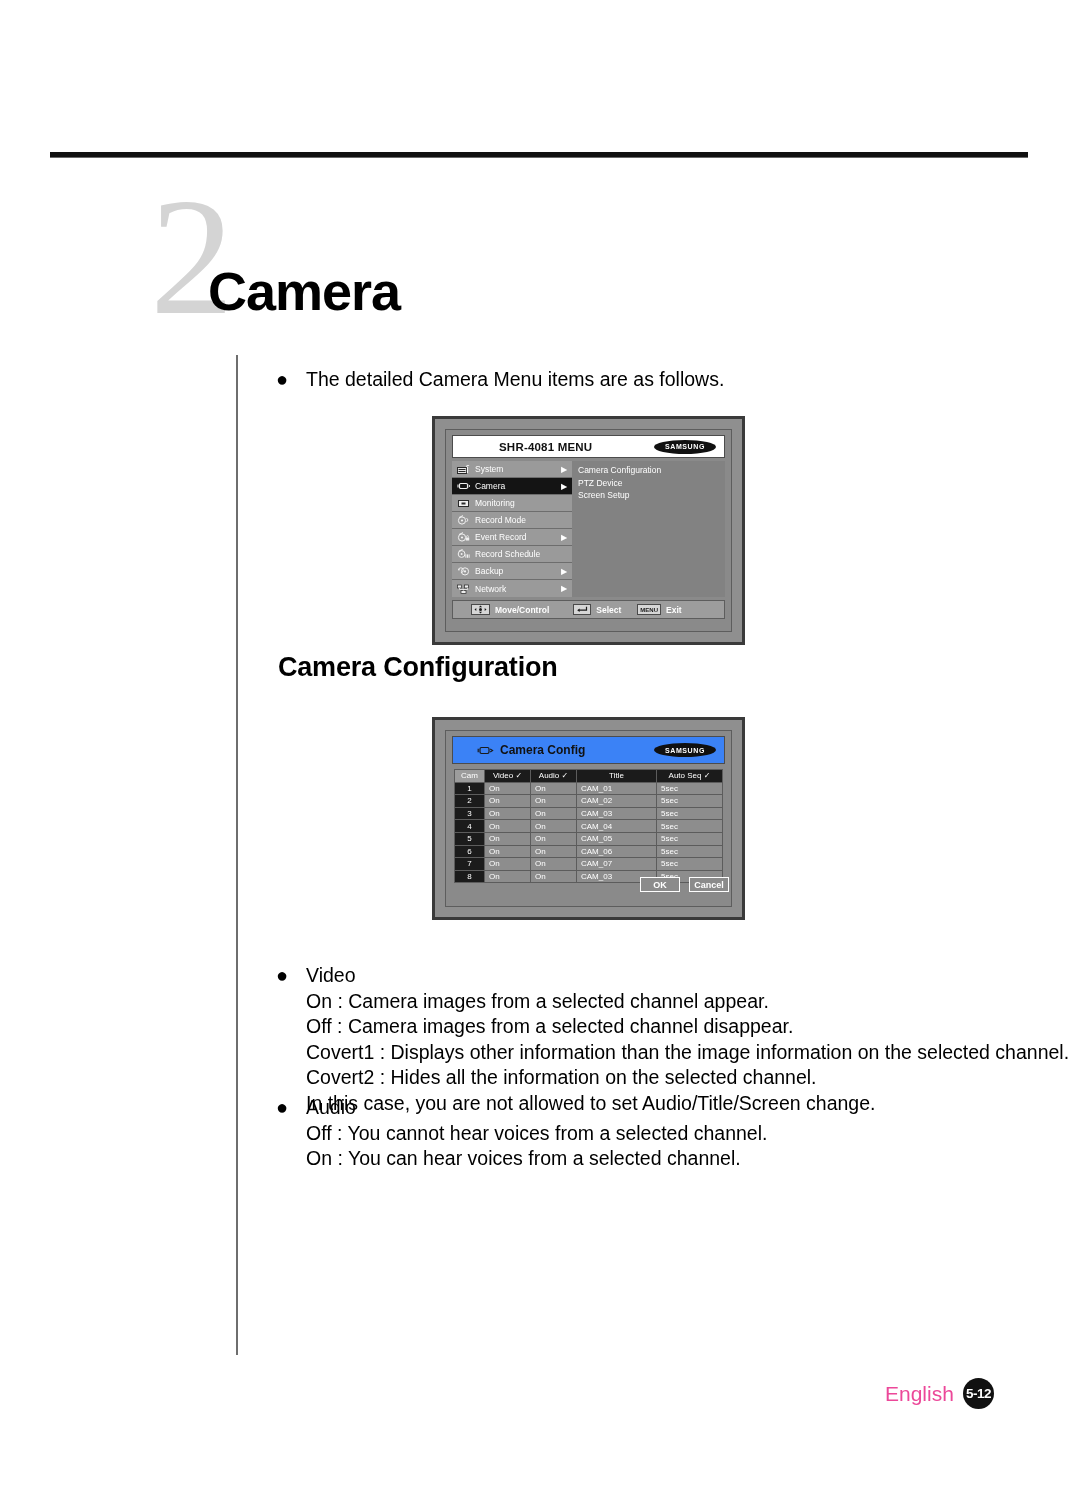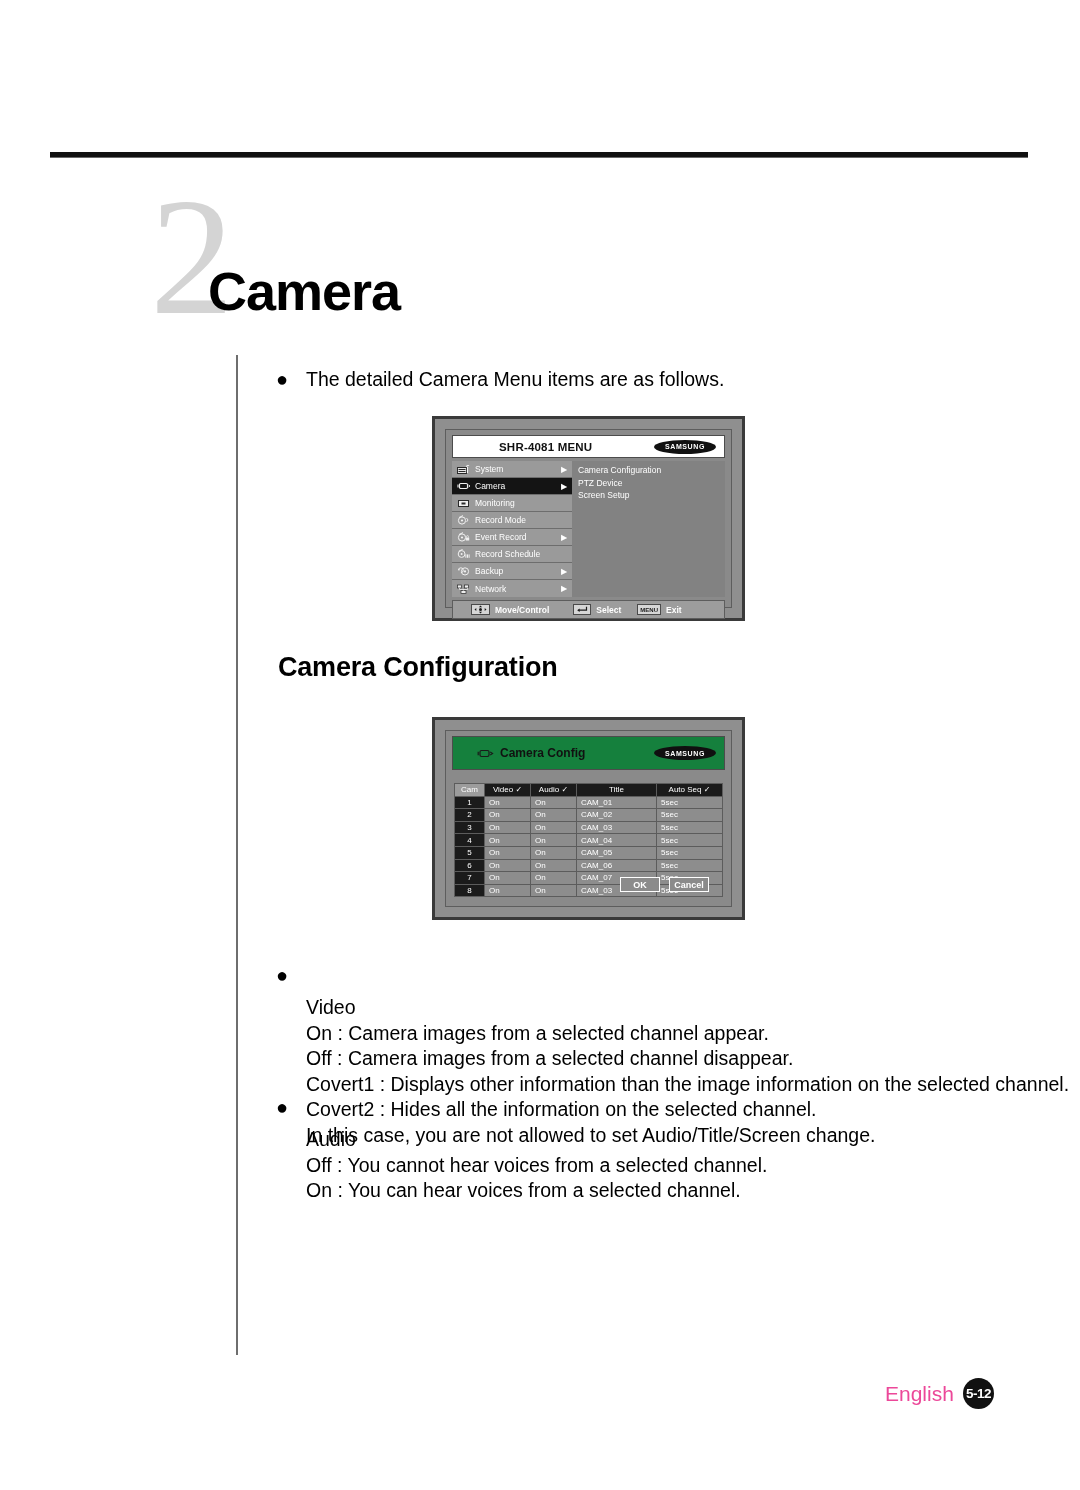--- a/index.html
+++ b/index.html
@@ -96,21 +96,20 @@
     align-items: flex-start;
   }
   .para-block .lbl-dot {
     width: 16px;
     min-width: 16px;
     font-size: 20px;
     line-height: 25.5px;
   }
   .para-block .lbl-txt {
     padding-left: 14px;
-    margin-top: 32px;
   }
   .para-block .sub-line {
     padding-left: 30px;
     white-space: nowrap;
   }
 
   #video-block { left: 276px; top: 963px; }
   #audio-block { left: 276px; top: 1095px; }
 
   
@@ -164,21 +163,21 @@
     box-sizing: border-box;
     height: 100%;
     position: relative;
   }
 
   
   #osd-menu {
     left: 432px;
     top: 416px;
     width: 313px;
-    height: 205px;
+    height: 229px;
   }
   .menu-titlebar {
     background: #ffffff;
     border: 1px solid #4c4c4c;
     height: 23px;
     display: flex;
     align-items: center;
     justify-content: space-between;
     padding: 0 8px;
     box-sizing: border-box;
@@ -293,29 +292,29 @@
   }
 
   
   #osd-config {
     left: 432px;
     top: 717px;
     width: 313px;
     height: 203px;
   }
   .cfg-titlebar {
-    background: #15803d;
+    background: #3b82f6;
     border: 1px solid #4c4c4c;
-    height: 34px;
+    height: 28px;
     display: flex;
     align-items: center;
     justify-content: space-between;
     padding: 0 8px;
     box-sizing: border-box;
-    margin: 5px 6px 13px 6px;
+    margin: 5px 6px 5px 6px;
   }
   .cfg-title-left {
     display: flex;
     align-items: center;
     gap: 6px;
     padding-left: 16px;
   }
   .cfg-title-text {
     font-size: 12px;
     font-weight: bold;
@@ -353,21 +352,21 @@
     background: #8d8d8d;
     text-align: left;
   }
   .col-cam { width: 30px; }
   .col-video { width: 46px; }
   .col-audio { width: 46px; }
   .col-title { width: auto; }
   .col-seq { width: 66px; }
   .cfg-buttons {
     position: absolute;
-    right: 22px;
+    right: 2px;
     bottom: 14px;
     display: flex;
     gap: 9px;
   }
   .cfg-btn {
     background: #8b8b8b;
     border: 1px solid #ffffff;
     color: #ffffff;
     font-size: 9px;
     font-weight: bold;

